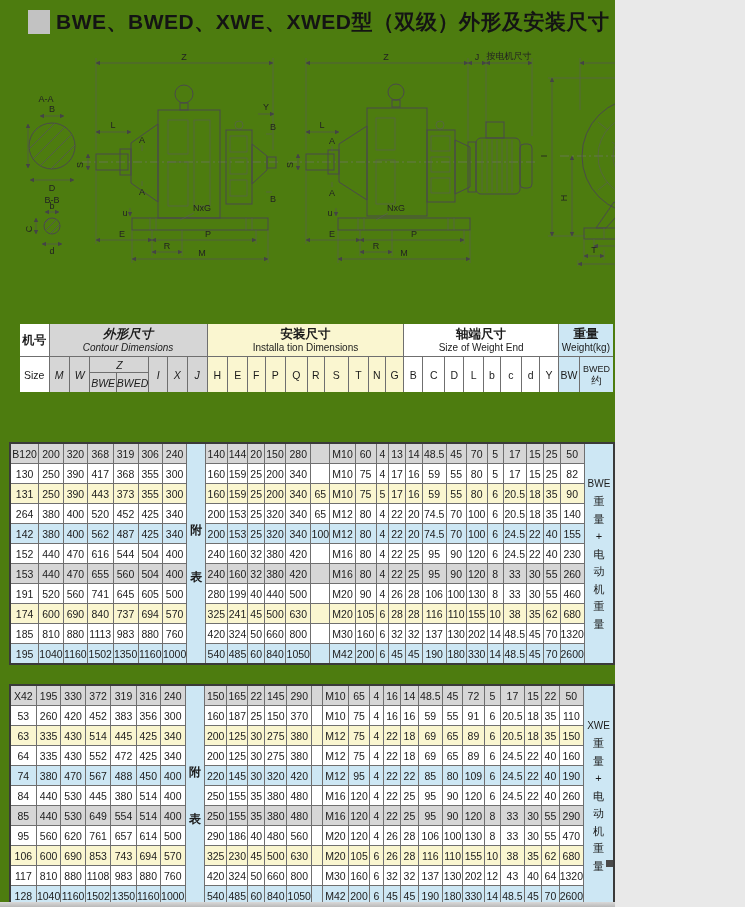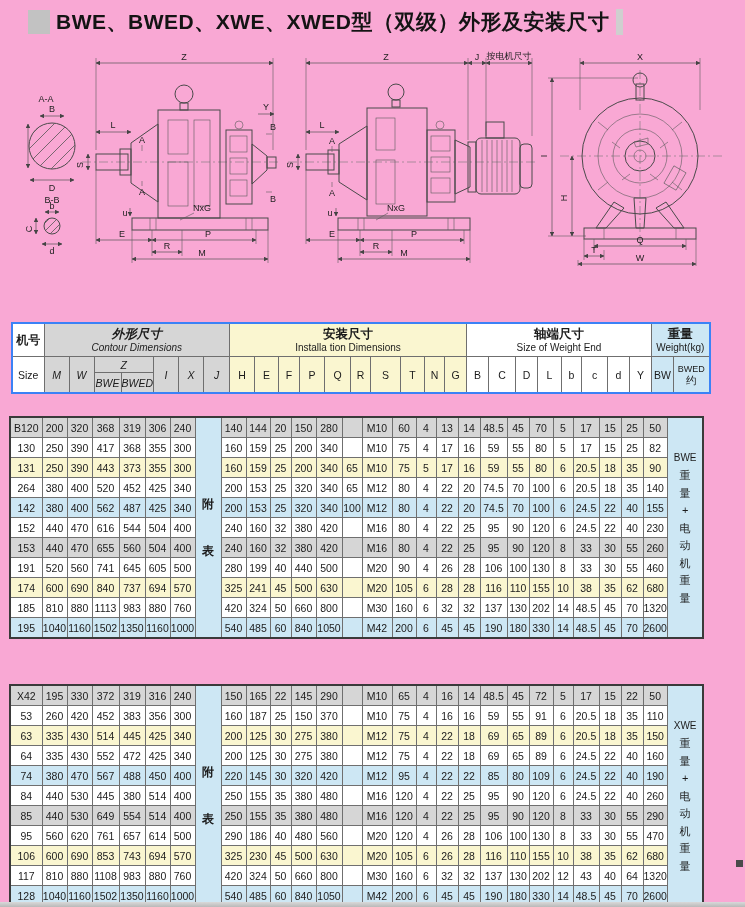--- a/index.html
+++ b/index.html
@@ -1,36 +1,36 @@
 <!DOCTYPE html>
 <html><head>
 <meta charset="utf-8">
 <style>
   html,body{margin:0;padding:0;background:#e9e9e9;}
-  .page{position:relative;width:745px;height:907px;background:#f9a8d4;overflow:hidden;
+  .page{position:relative;width:615px;height:907px;background:#4d7c0f;overflow:hidden;
         font-family:"Liberation Sans",sans-serif;color:#1b1b1b;}
   
   .title-row{position:absolute;top:8px;left:28px;display:flex;align-items:center;}
   .title-square{width:22px;height:24px;background:#c2c2c2;margin-right:6px;}
   .title-text{font-size:21px;font-weight:bold;color:#141414;letter-spacing:.5px;white-space:nowrap;}
   .title-endbar{width:7px;height:26px;background:#cfcfcf;margin-left:6px;}
   
   .drawings{position:absolute;top:50px;left:22px;width:712px;height:222px;display:flex;}
   svg{display:block;}
   svg text{font-family:"Liberation Sans",sans-serif;font-size:9px;fill:#222;}
   .outline{stroke:#4a4a4a;stroke-width:1;fill:none;}
   .thin{stroke:#5a5a5a;stroke-width:.6;fill:none;}
   .dim{stroke:#555;stroke-width:.7;fill:none;}
   .cl{stroke:#777;stroke-width:.6;fill:none;stroke-dasharray:9 3 2 3;}
   .hatch{stroke:#555;stroke-width:.8;fill:none;}
   
   table.grid{border-collapse:collapse;table-layout:fixed;background:#fff;}
   table.grid td{border:1px solid #6f6f6f;text-align:center;vertical-align:middle;
                 font-size:10.5px;padding:0;white-space:nowrap;overflow:hidden;}
-  .header-table{position:absolute;top:322px;left:11px;border:2px solid #3b82f6;}
+  .header-table{position:absolute;top:322px;left:18px;border:2px solid #4d7c0f;}
   .data-table{position:absolute;left:9px;border:2px solid #3a3a3a;}
   .data-table td{height:19px;}
   .hd-gray{background:#d6d6d6;font-style:italic;}
   .hd-cream{background:#faf6d0;}
   .hd-white{background:#ffffff;}
   .hd-blue{background:#cde7f4;}
   .group .cn{font-size:12.5px;font-weight:bold;line-height:15px;padding-top:2px;}
   .group .en{font-size:10px;line-height:12px;padding-bottom:2px;}
   .r1td{height:32px;}
   .letter{font-size:12px;}
@@ -394,21 +394,21 @@
         </td>
       </tr>
       <tr>
         <td class="hd-gray zsub">BWE</td>
         <td class="hd-gray zsub">BWED</td>
       </tr>
     </tbody>
   </table>
 
   <div class="section-title" style="top:401px;">BWE、BWED120~195号</div>
-  <table class="grid data-table" style="top:416px;">
+  <table class="grid data-table" style="top:442px;">
       <colgroup>
         <col style="width: 32px;">
         <col style="width: 25px;">
         <col style="width: 25px;">
         <col style="width: 27px;">
         <col style="width: 26px;">
         <col style="width: 25px;">
         <col style="width: 25px;">
         <col style="width: 26px;">
         <col style="width: 25px;">

